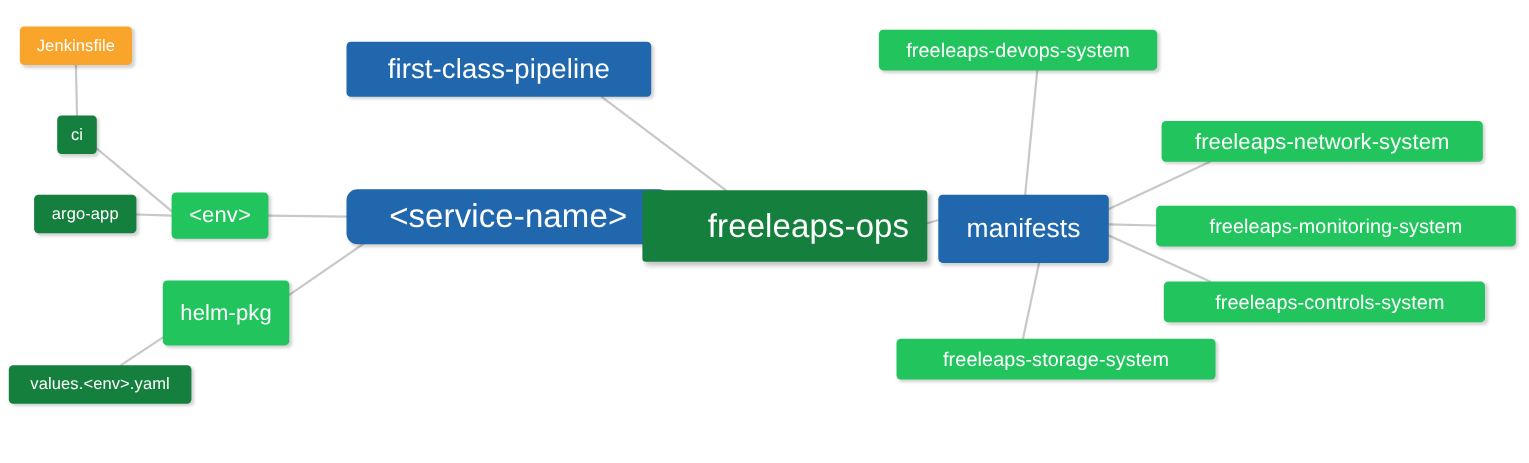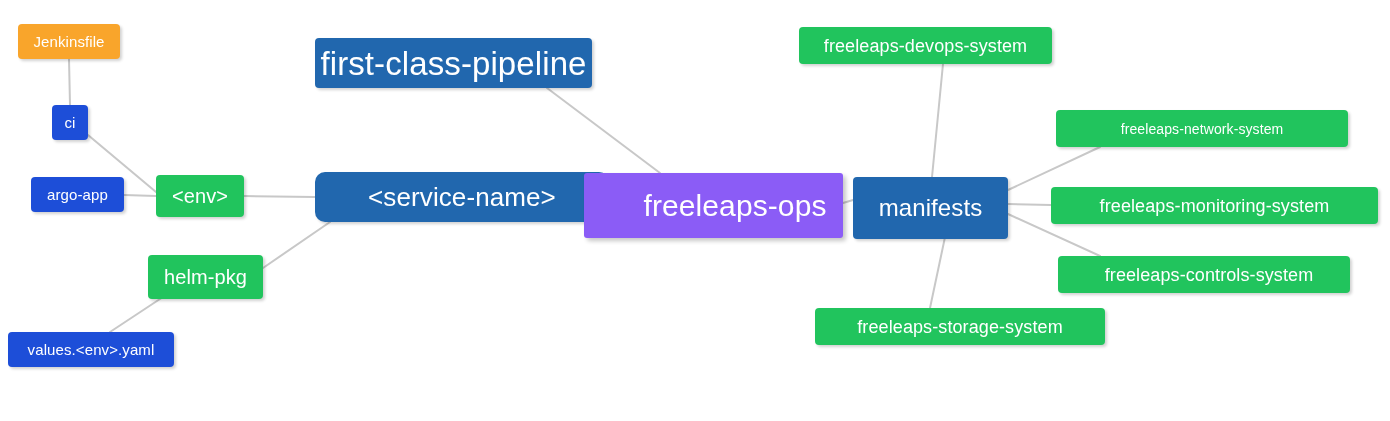--- a/index.html
+++ b/index.html
@@ -34,29 +34,29 @@
     justify-content: center;
     color: #ffffff;
     border-radius: 4px;
     white-space: nowrap;
     line-height: 1;
     box-shadow: 2px 2px 3px rgba(0, 0, 0, 0.18);
     letter-spacing: 0.1px;
     text-align: right;
   }
   .node.root {
-    background: #8b5cf6;
+    background: #15803d;
     border-radius: 3px;
     box-shadow: 3px 3px 4px rgba(0, 0, 0, 0.22);
     padding-left: 43px;
   }
   .node.blue   { background: #2167ae; }
   .node.green  { background: #21c45d; }
   .node.orange { background: #f9a52b; }
-  .node.red    { background: #1d4ed8; }
+  .node.red    { background: #15803d; }
 </style>
 </head>
 <body>
 
 <div id="canvas">
   <svg id="edge-layer" viewBox="0 0 1390 421" preserveAspectRatio="none">
       <line x1="69" y1="59" x2="70" y2="105" stroke="#c8c8c8" stroke-width="2" stroke-linecap="round"></line>
       <line x1="88" y1="135" x2="156" y2="192" stroke="#c8c8c8" stroke-width="2" stroke-linecap="round"></line>
       <line x1="124" y1="195" x2="156" y2="196" stroke="#c8c8c8" stroke-width="2" stroke-linecap="round"></line>
       <line x1="244" y1="196" x2="315" y2="197" stroke="#c8c8c8" stroke-width="2" stroke-linecap="round"></line>
@@ -69,25 +69,25 @@
       <line x1="1008" y1="190" x2="1100" y2="147" stroke="#c8c8c8" stroke-width="2" stroke-linecap="round"></line>
       <line x1="1008" y1="204" x2="1051" y2="205" stroke="#c8c8c8" stroke-width="2" stroke-linecap="round"></line>
       <line x1="1008" y1="214" x2="1100" y2="256" stroke="#c8c8c8" stroke-width="2" stroke-linecap="round"></line>
       <line x1="948" y1="223" x2="930" y2="308" stroke="#c8c8c8" stroke-width="2" stroke-linecap="round"></line>
     </svg>
   <div id="node-layer">
       <div class="node orange" style="left: 18px; top: 24px; width: 102px; height: 35px; font-size: 15px;">Jenkinsfile</div>
       <div class="node red" style="left: 52px; top: 105px; width: 36px; height: 35px; font-size: 15px;">ci</div>
       <div class="node red" style="left: 31px; top: 177px; width: 93px; height: 35px; font-size: 15px;">argo-app</div>
       <div class="node green" style="left: 156px; top: 175px; width: 88px; height: 42px; font-size: 20px;">&lt;env&gt;</div>
-      <div class="node green" style="left: 148px; top: 255px; width: 115px; height: 44px; font-size: 20px;">helm-pkg</div>
+      <div class="node green" style="left: 148px; top: 255px; width: 115px; height: 59px; font-size: 20px;">helm-pkg</div>
       <div class="node red" style="left: 8px; top: 332px; width: 166px; height: 35px; font-size: 15px;">values.&lt;env&gt;.yaml</div>
-      <div class="node blue" style="left: 315px; top: 38px; width: 277px; height: 50px; font-size: 33px;">first-class-pipeline</div>
-      <div class="node blue" style="left: 315px; top: 172px; width: 294px; height: 50px; font-size: 26px; border-radius: 10px;">&lt;service-name&gt;</div>
+      <div class="node blue" style="left: 315px; top: 38px; width: 277px; height: 50px; font-size: 25px;">first-class-pipeline</div>
+      <div class="node blue" style="left: 315px; top: 172px; width: 294px; height: 50px; font-size: 30px; border-radius: 10px;">&lt;service-name&gt;</div>
       <div class="node root" style="left: 584px; top: 173px; width: 259px; height: 65px; font-size: 30px;">freeleaps-ops</div>
       <div class="node blue" style="left: 853px; top: 177px; width: 155px; height: 62px; font-size: 24px;">manifests</div>
       <div class="node green" style="left: 799px; top: 27px; width: 253px; height: 37px; font-size: 18px;">freeleaps-devops-system</div>
-      <div class="node green" style="left: 1056px; top: 110px; width: 292px; height: 37px; font-size: 14px;">freeleaps-network-system</div>
+      <div class="node green" style="left: 1056px; top: 110px; width: 292px; height: 37px; font-size: 20px;">freeleaps-network-system</div>
       <div class="node green" style="left: 1051px; top: 187px; width: 327px; height: 37px; font-size: 18px;">freeleaps-monitoring-system</div>
       <div class="node green" style="left: 1058px; top: 256px; width: 292px; height: 37px; font-size: 18px; padding-left: 10px;">freeleaps-controls-system</div>
       <div class="node green" style="left: 815px; top: 308px; width: 290px; height: 37px; font-size: 18px;">freeleaps-storage-system</div>
     </div>
 </div>
 
 </body></html>

